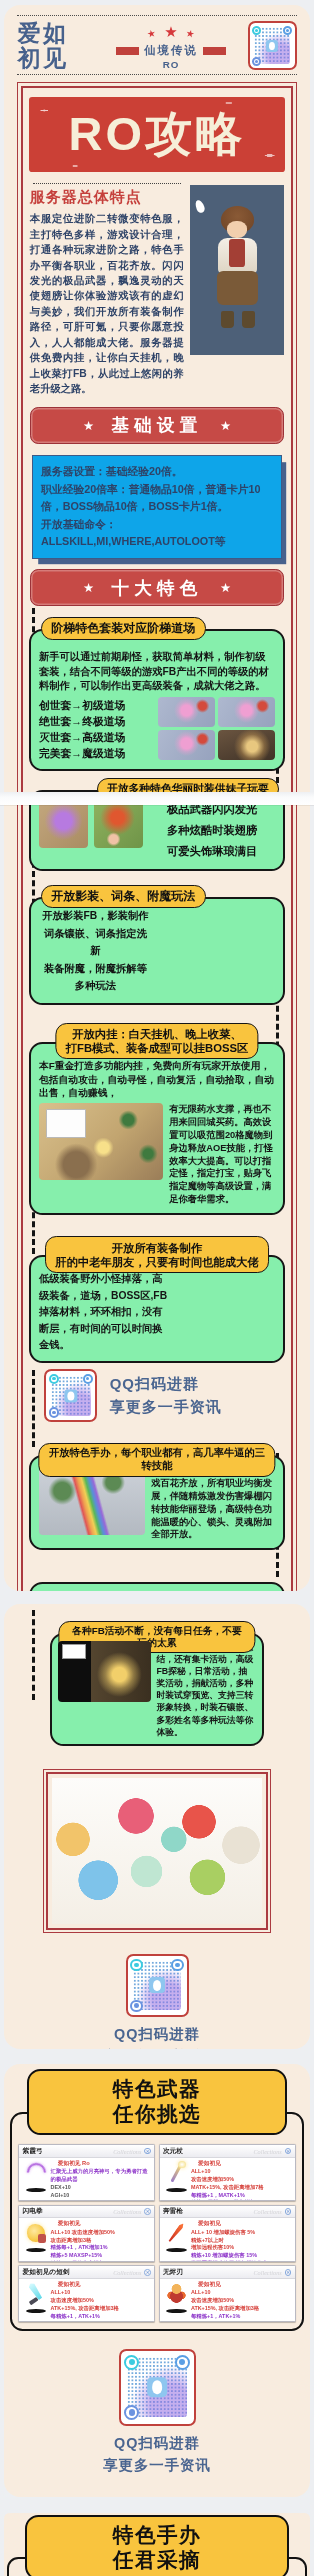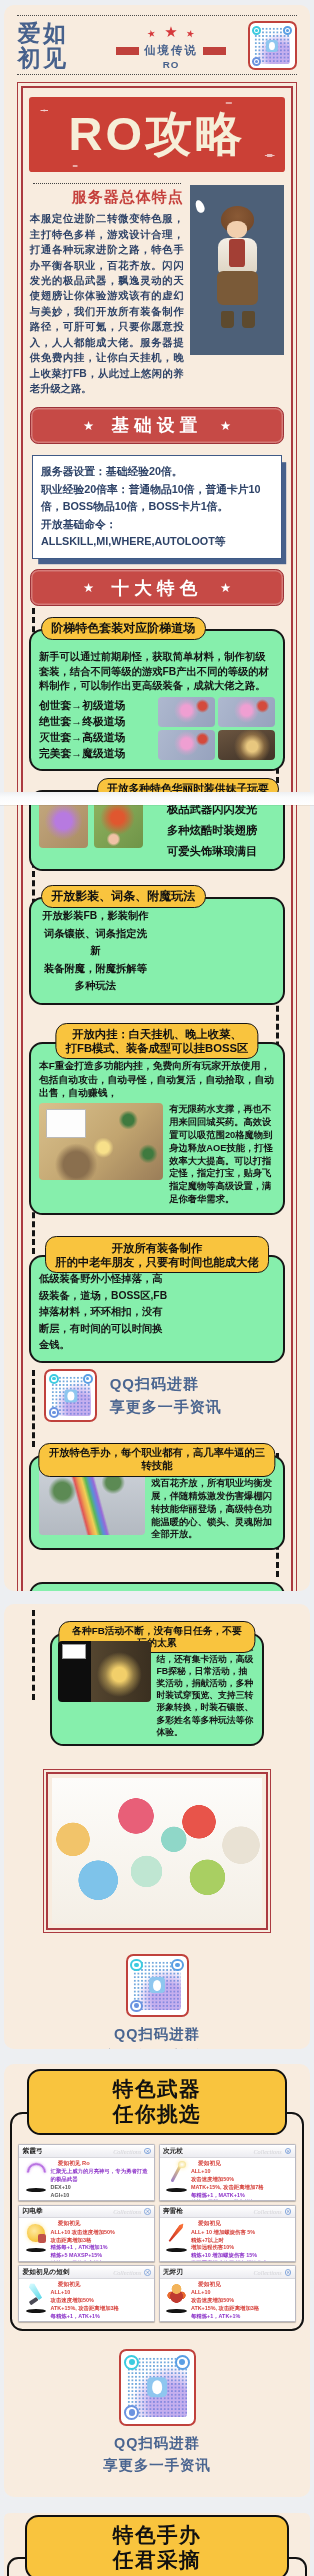--- a/index.html
+++ b/index.html
@@ -3,21 +3,21 @@
 <meta charset="utf-8">
 <style>
   * { box-sizing: border-box; margin: 0; padding: 0; }
   html,body { width:314px; }
   body {
     height:2944px; position:relative; overflow:hidden;
     background:#edeff2;
     font-family:"Liberation Sans","DejaVu Sans",sans-serif;
     color:#222;
   }
-  .panel { background:#f8ecdf; margin:0 4.1px; border-radius:10px; position:relative; overflow:hidden; }
+  .panel { background:#f8ecdf; margin:0 4.1px; border-radius:16px; position:relative; overflow:hidden; }
   #panel1 { margin-top:5.2px; height:1586px; padding-top:10.3px; }
   #panel2 { margin-top:12.4px; height:445px; padding-top:29px; }
   #panel3 { margin-top:15.5px; height:433px; padding-top:5.2px; }
   #panel4 { margin-top:15.5px; height:432px; padding-top:2.1px; border-radius:5.2px 5.2px 0 0; }
 
   
   .dotline-h { border-top:1.5px dotted #4c4c4c; margin:0 13.4px; }
   .hdr { display:flex; align-items:center; padding:4.1px 13.4px 3.1px; gap:5.2px; }
   .logo { color:#47618c; font-weight:900; font-size:23px; line-height:1.1; letter-spacing:2.6px; width:77px; }
   .hdr-mid { flex:1; text-align:center; }
@@ -57,42 +57,42 @@
     color:#f6eed8; font-size:47px; font-weight:900; letter-spacing:3.1px;
     background-image:
       radial-gradient(ellipse at 6% 18%, rgba(255,255,255,.75) 0 3.6px, rgba(255,255,255,0) 4.1px),
       radial-gradient(ellipse at 94% 78%, rgba(255,255,255,.65) 0 4.6px, rgba(255,255,255,0) 5.2px),
       radial-gradient(ellipse at 18% 92%, rgba(255,255,255,.55) 0 2.6px, rgba(255,255,255,0) 3.1px),
       radial-gradient(ellipse at 78% 8%, rgba(255,255,255,.5) 0 3.1px, rgba(255,255,255,0) 3.6px);
   }
   .ov { display:flex; gap:6.2px; margin-top:11.3px; padding:0 2.1px; }
   .ov-left { width:155px; }
   .dotline { border-top:1px dotted #444; margin:0 3.1px; }
-  .ov-title { font-size:15px; color:#c5403c; text-align:right; font-weight:900; letter-spacing:1px; margin:4.1px 0; }
+  .ov-title { font-size:15px; color:#c5403c; text-align:left; font-weight:900; letter-spacing:1px; margin:4.1px 0; }
   .ov-body { font-size:10.3px; font-weight:800; color:#2e4368; line-height:1.5; text-align:justify; }
   .char-illust { width:95px; height:170px; background:#4d6078; position:relative; overflow:hidden; margin-top:2.1px; }
   .ci-petal { position:absolute; top:14.4px; left:6.2px; width:7.7px; height:13.4px; background:#fff;
     border-radius:50% 50% 50% 50%/62% 62% 38% 38%; transform:rotate(-22deg); }
   .ci-hair { position:absolute; top:20.6px; left:31px; width:33px; height:27px;
     background:radial-gradient(circle at 50% 38%, #8a5a36, #6e4426); border-radius:50% 50% 45% 45%; }
   .ci-face { position:absolute; top:36px; left:37px; width:20.6px; height:16.5px; background:#f2cfae; border-radius:45%; }
   .ci-shirt { position:absolute; top:53px; left:28px; width:39px; height:35px;
     background:linear-gradient(#f4efe6,#ded5c4); border-radius:9.3px 9.3px 4.1px 4.1px; }
   .ci-vest { position:absolute; top:54px; left:39px; width:16.5px; height:28px; background:#a33f35; border-radius:3.1px; }
   .ci-pants { position:absolute; top:86px; left:27px; width:41px; height:34px; background:#7a5a38; border-radius:6.2px; }
   .ci-boot1, .ci-boot2 { position:absolute; top:126px; width:13.4px; height:16.5px; background:#5d4a2e; border-radius:2.1px 2.1px 4.1px 4.1px; }
   .ci-boot1 { left:31px; } .ci-boot2 { left:52px; }
 
   
   .ribbon { margin:10.3px 2.1px 0; height:37px; background:#c64a46; border:1.5px solid #9c3238; border-radius:8.2px;
     box-shadow: inset 0 0 0 1.5px rgba(255,255,255,.28);
     display:flex; align-items:center; justify-content:center; gap:17.5px; position:relative; z-index:2; }
   .ribbon .rstar { color:#fff; font-size:12.4px; }
   .ribbon .rtxt { color:#fff; font-size:17.5px; font-weight:900; letter-spacing:5.2px; }
-  .setbox { margin:11.3px 4.1px 0; background:#ffffff; border:1.5px solid #3f5a86; padding:7.2px 8.2px;
+  .setbox { margin:11.3px 4.1px 0; background:#0ea5e9; border:1.5px solid #3f5a86; padding:7.2px 8.2px;
     font-size:10.8px; font-weight:800; color:#2e4368; line-height:1.62; white-space:pre-line;
     box-shadow:5.2px 6.2px 0 -1px #47618c; position:relative; z-index:2; }
 
   
   .fcard { border:2.1px solid #161616; border-radius:13.4px; margin:23px 1px 0; padding:7.2px 8.2px;
     position:relative; background:#86efac; z-index:2; }
   .pill { position:absolute; top:-14px; left:10.3px; background:#f9c43e; border:1.5px solid #161616; border-radius:11.3px;
     padding:3.1px 9.3px; font-size:12px; font-weight:900; color:#111; white-space:pre-line;
     line-height:1.25; text-align:center; width:max-content; max-width:94%; }
   .pill-center { left:50%; transform:translateX(-50%); }

